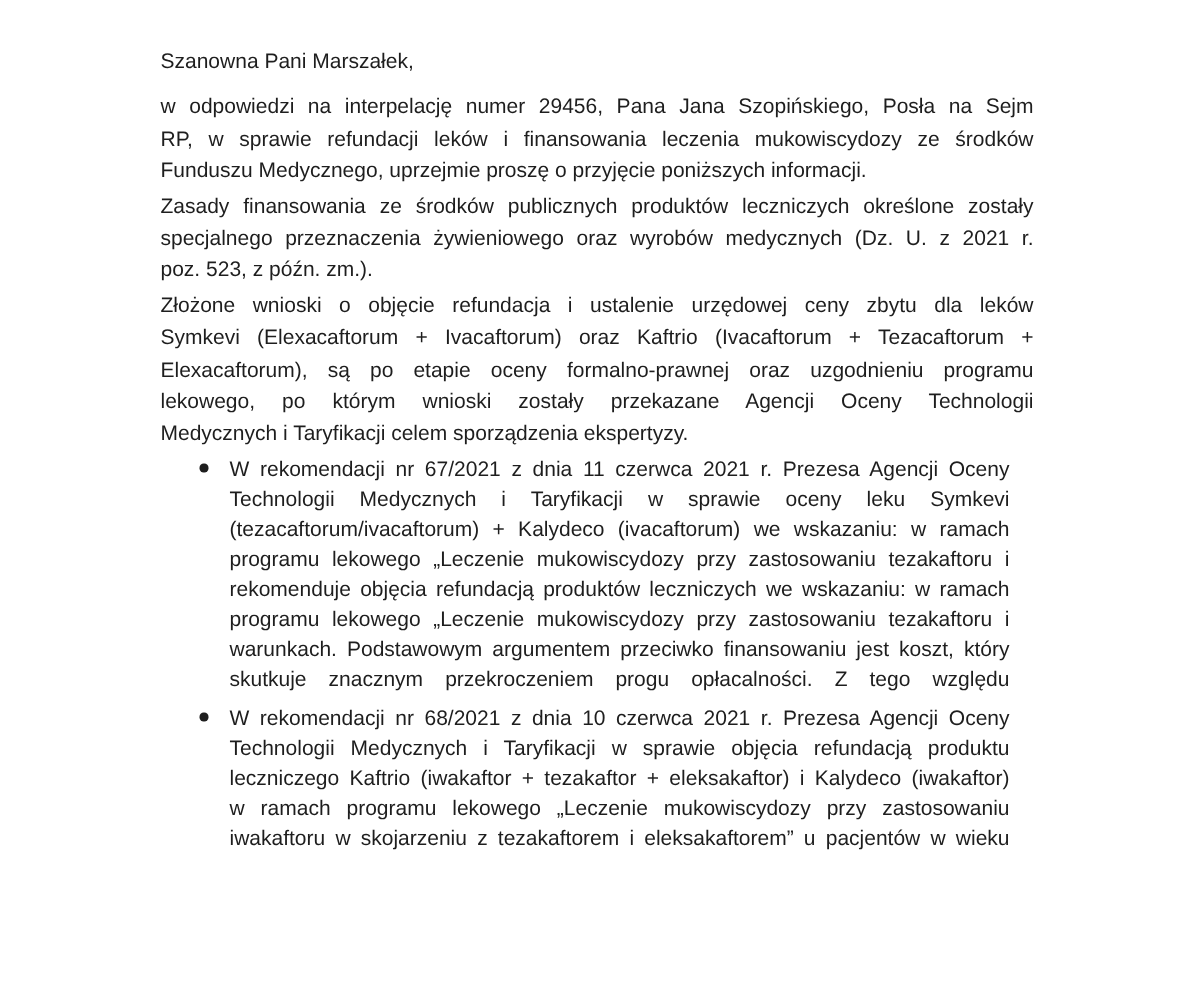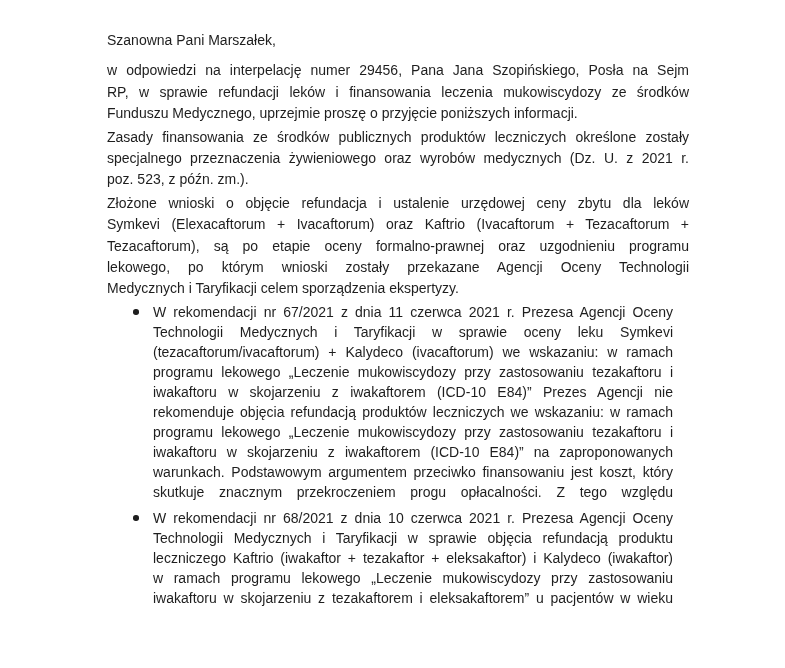--- a/index.html
+++ b/index.html
@@ -64,34 +64,32 @@
         <div class="line lastline">Funduszu Medycznego, uprzejmie proszę o przyjęcie poniższych informacji.</div>
       </div>
       <div class="para">
         <div class="line">Zasady finansowania ze środków publicznych produktów leczniczych określone zostały</div>
         <div class="line">specjalnego przeznaczenia żywieniowego oraz wyrobów medycznych (Dz. U. z 2021 r.</div>
         <div class="line lastline">poz. 523, z późn. zm.).</div>
       </div>
       <div class="para">
         <div class="line">Złożone wnioski o objęcie refundacja i ustalenie urzędowej ceny zbytu dla leków</div>
         <div class="line">Symkevi (Elexacaftorum + Ivacaftorum) oraz Kaftrio (Ivacaftorum + Tezacaftorum +</div>
-        <div class="line">Tezacaftorum), są po etapie oceny formalno-prawnej oraz uzgodnieniu programu</div>
+        <div class="line">Elexacaftorum), są po etapie oceny formalno-prawnej oraz uzgodnieniu programu</div>
         <div class="line">lekowego, po którym wnioski zostały przekazane Agencji Oceny Technologii</div>
         <div class="line lastline">Medycznych i Taryfikacji celem sporządzenia ekspertyzy.</div>
       </div>
       <div class="bullet">
         <span class="bullet-dot"></span>
         <div class="line">W rekomendacji nr 67/2021 z dnia 11 czerwca 2021 r. Prezesa Agencji Oceny</div>
         <div class="line">Technologii Medycznych i Taryfikacji w sprawie oceny leku Symkevi</div>
         <div class="line">(tezacaftorum/ivacaftorum) + Kalydeco (ivacaftorum) we wskazaniu: w ramach</div>
         <div class="line">programu lekowego „Leczenie mukowiscydozy przy zastosowaniu tezakaftoru i</div>
-        <div class="line">iwakaftoru w skojarzeniu z iwakaftorem (ICD-10 E84)” Prezes Agencji nie</div>
         <div class="line">rekomenduje objęcia refundacją produktów leczniczych we wskazaniu: w ramach</div>
         <div class="line">programu lekowego „Leczenie mukowiscydozy przy zastosowaniu tezakaftoru i</div>
-        <div class="line">iwakaftoru w skojarzeniu z iwakaftorem (ICD-10 E84)” na zaproponowanych</div>
         <div class="line">warunkach. Podstawowym argumentem przeciwko finansowaniu jest koszt, który</div>
         <div class="line">skutkuje znacznym przekroczeniem progu opłacalności. Z tego względu</div>
       </div>
       <div class="bullet">
         <span class="bullet-dot"></span>
         <div class="line">W rekomendacji nr 68/2021 z dnia 10 czerwca 2021 r. Prezesa Agencji Oceny</div>
         <div class="line">Technologii Medycznych i Taryfikacji w sprawie objęcia refundacją produktu</div>
         <div class="line">leczniczego Kaftrio (iwakaftor + tezakaftor + eleksakaftor) i Kalydeco (iwakaftor)</div>
         <div class="line">w ramach programu lekowego „Leczenie mukowiscydozy przy zastosowaniu</div>
         <div class="line">iwakaftoru w skojarzeniu z tezakaftorem i eleksakaftorem” u pacjentów w wieku</div>

